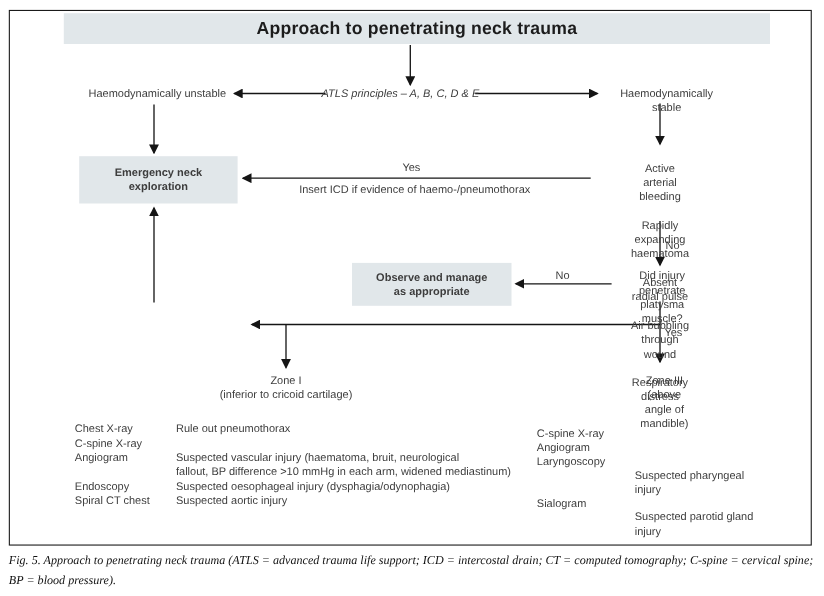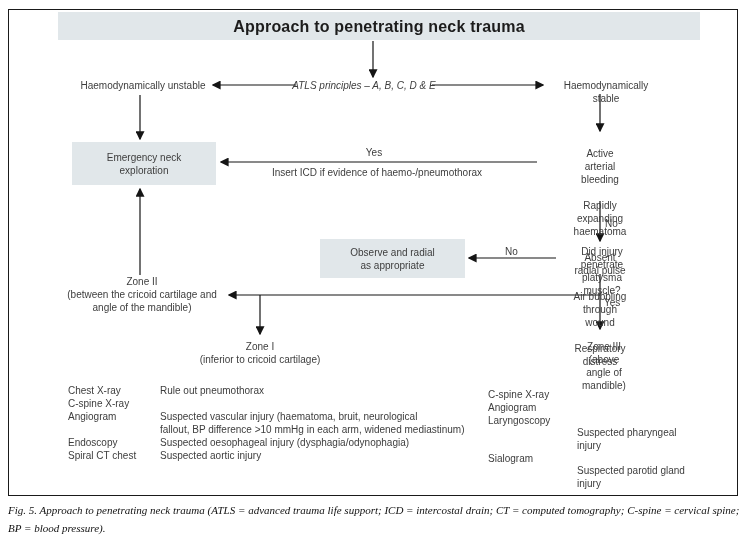--- a/index.html
+++ b/index.html
@@ -3,21 +3,21 @@
 <meta charset="utf-8">
 <style>
   html,body{margin:0;padding:0;background:#fff;}
   #stage{position:relative;width:650px;height:542px;background:#fff;
          font-family:"Liberation Sans","DejaVu Sans",sans-serif;
          color:var(--text_color,#3d3d3d);font-size:10px;line-height:13px;}
   #frame{position:absolute;left:8px;top:9px;width:730px;height:487px;
          border:1.5px solid #1a1a1a;box-sizing:border-box;}
   .graybox{position:absolute;background:var(--box_fill,#e1e7ea);
            display:flex;align-items:center;justify-content:center;
-           text-align:center;white-space:pre-line;box-sizing:border-box;}
+           text-align:center;white-space:pre-line;box-sizing:border-box;font-weight:bold;}
   #title-box{left:58px;top:12px;width:642px;height:28px;
              font-weight:bold;font-size:16px;color:#1c1c1c;letter-spacing:.2px;}
   #emergency-box{left:72px;top:142px;width:144px;height:43px;}
   #observe-box{left:320px;top:239px;width:145px;height:39px;}
   .txt{position:absolute;white-space:pre-line;}
   .ctr{text-align:center;transform:translateX(-50%);}
   svg{position:absolute;left:0;top:0;}
   line{stroke:var(--line_color,#151515);stroke-width:1.2;}
   .tbl{position:absolute;}
   .trow{display:flex;align-items:flex-start;}
@@ -34,21 +34,21 @@
 </head>
 <body>
 
 <div id="stage">
 
   <div id="frame"></div>
 
   <div class="graybox" id="title-box">Approach to penetrating neck trauma</div>
   <div class="graybox" id="emergency-box">Emergency neck
 exploration</div>
-  <div class="graybox" id="observe-box">Observe and radial
+  <div class="graybox" id="observe-box">Observe and manage
 as appropriate</div>
 
   <svg width="749" height="542" viewBox="0 0 749 542">
     <defs>
       <marker id="ah" viewBox="0 0 10 10" refX="8.5" refY="5" markerWidth="7.5" markerHeight="7.5" orient="auto-start-reverse">
         <path d="M0,0 L10,5 L0,10 z" fill="#151515"></path>
       </marker>
     </defs>
     <line x1="373" y1="41" x2="373" y2="77" marker-end="url(#ah)"></line>
     <line x1="296" y1="85" x2="213" y2="85" marker-end="url(#ah)"></line>
@@ -81,23 +81,20 @@
 
   <div class="txt" style="left:605px;top:217px;">No</div>
 
   <div class="txt ctr" style="left:602px;top:245px;">Did injury penetrate
 platysma muscle?</div>
 
   <div class="txt" style="left:505px;top:245px;">No</div>
 
   <div class="txt" style="left:604px;top:296px;">Yes</div>
 
-  <div class="txt ctr" style="left:142px;top:275px;">Zone II
-(between the cricoid cartilage and
-angle of the mandible)</div>
   <div class="txt ctr" style="left:260px;top:340px;">Zone I
 (inferior to cricoid cartilage)</div>
   <div class="txt ctr" style="left:604px;top:340px;">Zone III
 (above angle of mandible)</div>
 
   <div class="tbl" id="left-table" style="left:68px;top:384px;">
     <div class="trow">
       <div class="tname">Chest X-ray</div>
       <div class="tval">Rule out pneumothorax</div>
     </div>

